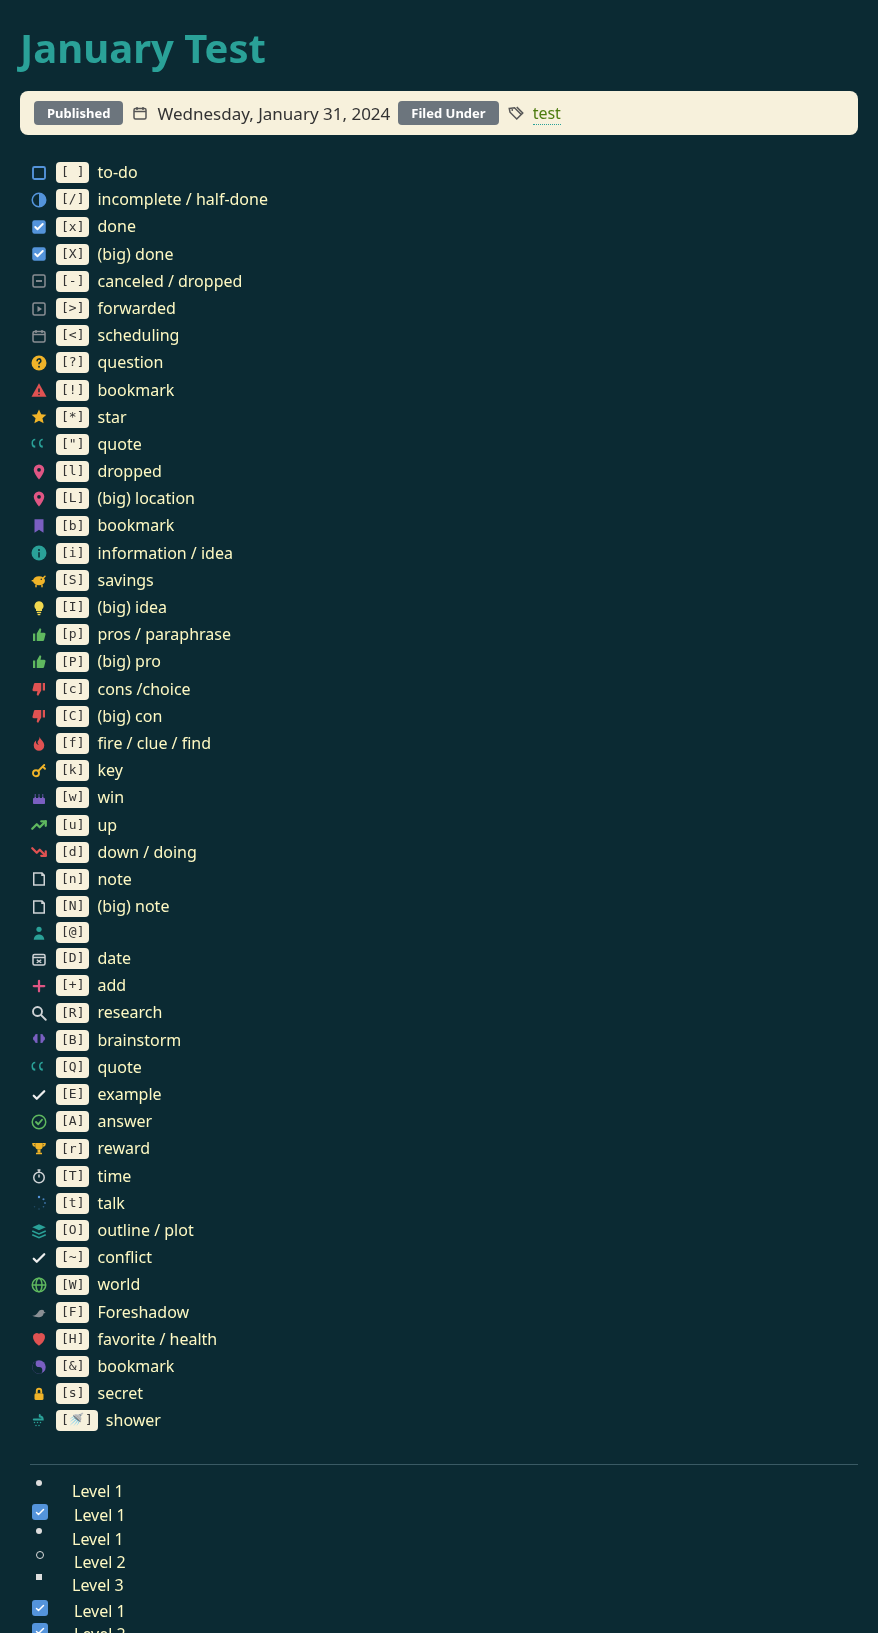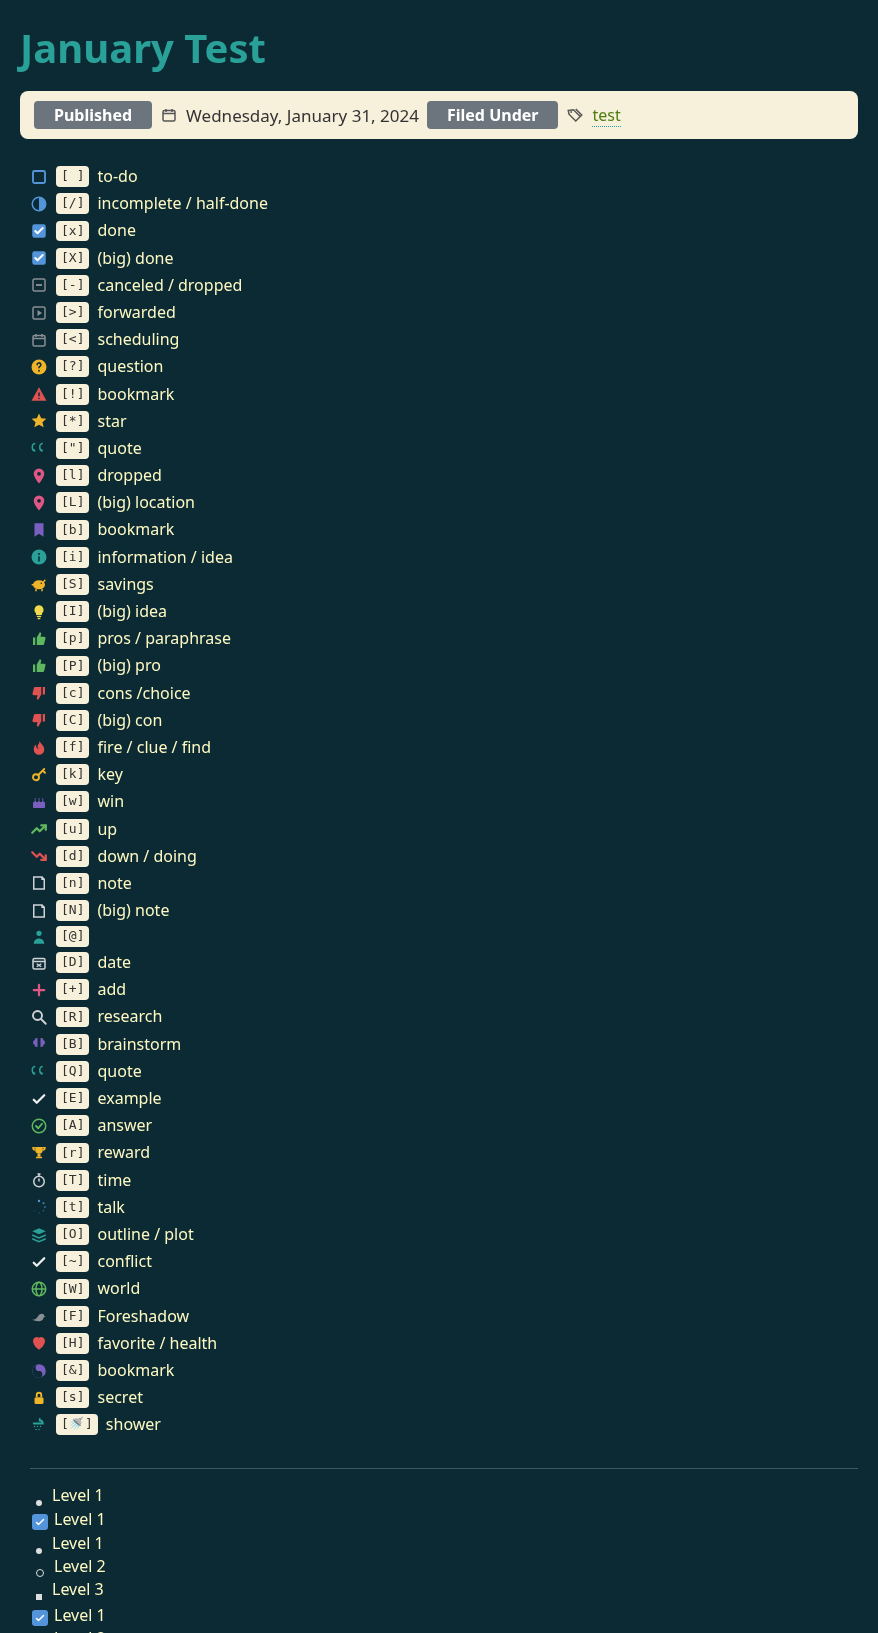--- a/index.html
+++ b/index.html
@@ -1,33 +1,33 @@
 <!DOCTYPE html>
 <html><head>
 <meta charset="utf-8">
 <style>
 html,body{margin:0;padding:0;background:#0b2a33;color:#eee;font-family:system-ui,Segoe UI,Helvetica,Arial,sans-serif;font-size:16px}
 .page{max-width:860px;margin:0 auto;padding:12px 20px 60px 20px}
 h1.title{color:#2aa198;font-size:40px;font-weight:700;margin:8px 0 16px 0}
 .metabar{background:#f7f1dc;color:#333;border-radius:8px;padding:10px 14px;display:flex;align-items:center;gap:8px;flex-wrap:wrap}
-.badge{background:#6c757d;color:#fff;font-size:16px;font-weight:700;padding:3px 20px;border-radius:4px}
+.badge{background:#6c757d;color:#fff;font-size:13px;font-weight:700;padding:3px 13px;border-radius:4px}
 .metabar .date{color:#333;font-size:17px}
 .metabar a{color:#4d7c0f;text-decoration:none;border-bottom:1px dotted #2aa198}
 .metabar svg{vertical-align:middle}
 ul.checks{list-style:none;padding:0;margin:24px 0 0 10px}
 ul.checks>li{display:flex;align-items:center;gap:8px;padding:2px 0;line-height:1.45}
 .ico{width:18px;height:18px;display:inline-flex;align-items:center;justify-content:center;flex:0 0 18px}
 .ico svg{width:18px;height:18px}
 .code{background:#f7f1dc;color:#333;font-family:ui-monospace,Consolas,monospace;font-size:13px;padding:1px 5px;border-radius:4px;white-space:pre}
 .label{color:#fef9c3}
 hr.sep{border:none;border-top:1px solid #3a5a64;margin:30px 0 14px 10px}
 .nested{margin-left:10px}
 .nested ul{list-style:none;padding-left:0;margin:0}
 .nested li{padding:1px 0}
-.nested .row{display:flex;align-items:flex-end;gap:6px}
+.nested .row{display:flex;align-items:flex-start;gap:26px}
 .bullet-disc{width:6px;height:6px;border-radius:50%;background:#ddd;display:inline-block;flex:0 0 6px;margin-left:6px;margin-right:4px}
 .bullet-circ{width:6px;height:6px;border-radius:50%;border:1px solid #ddd;display:inline-block;flex:0 0 6px;margin-left:6px;margin-right:4px}
 .bullet-sq{width:6px;height:6px;background:#ddd;display:inline-block;flex:0 0 6px;margin-left:6px;margin-right:4px}
 .chk{width:16px;height:16px;border-radius:3px;background:#5494db;display:inline-flex;align-items:center;justify-content:center;flex:0 0 16px;margin-left:2px}
 .chk svg{width:12px;height:12px}
 .indent1{padding-left:38px}
 </style>
 </head>
 <body>
 

